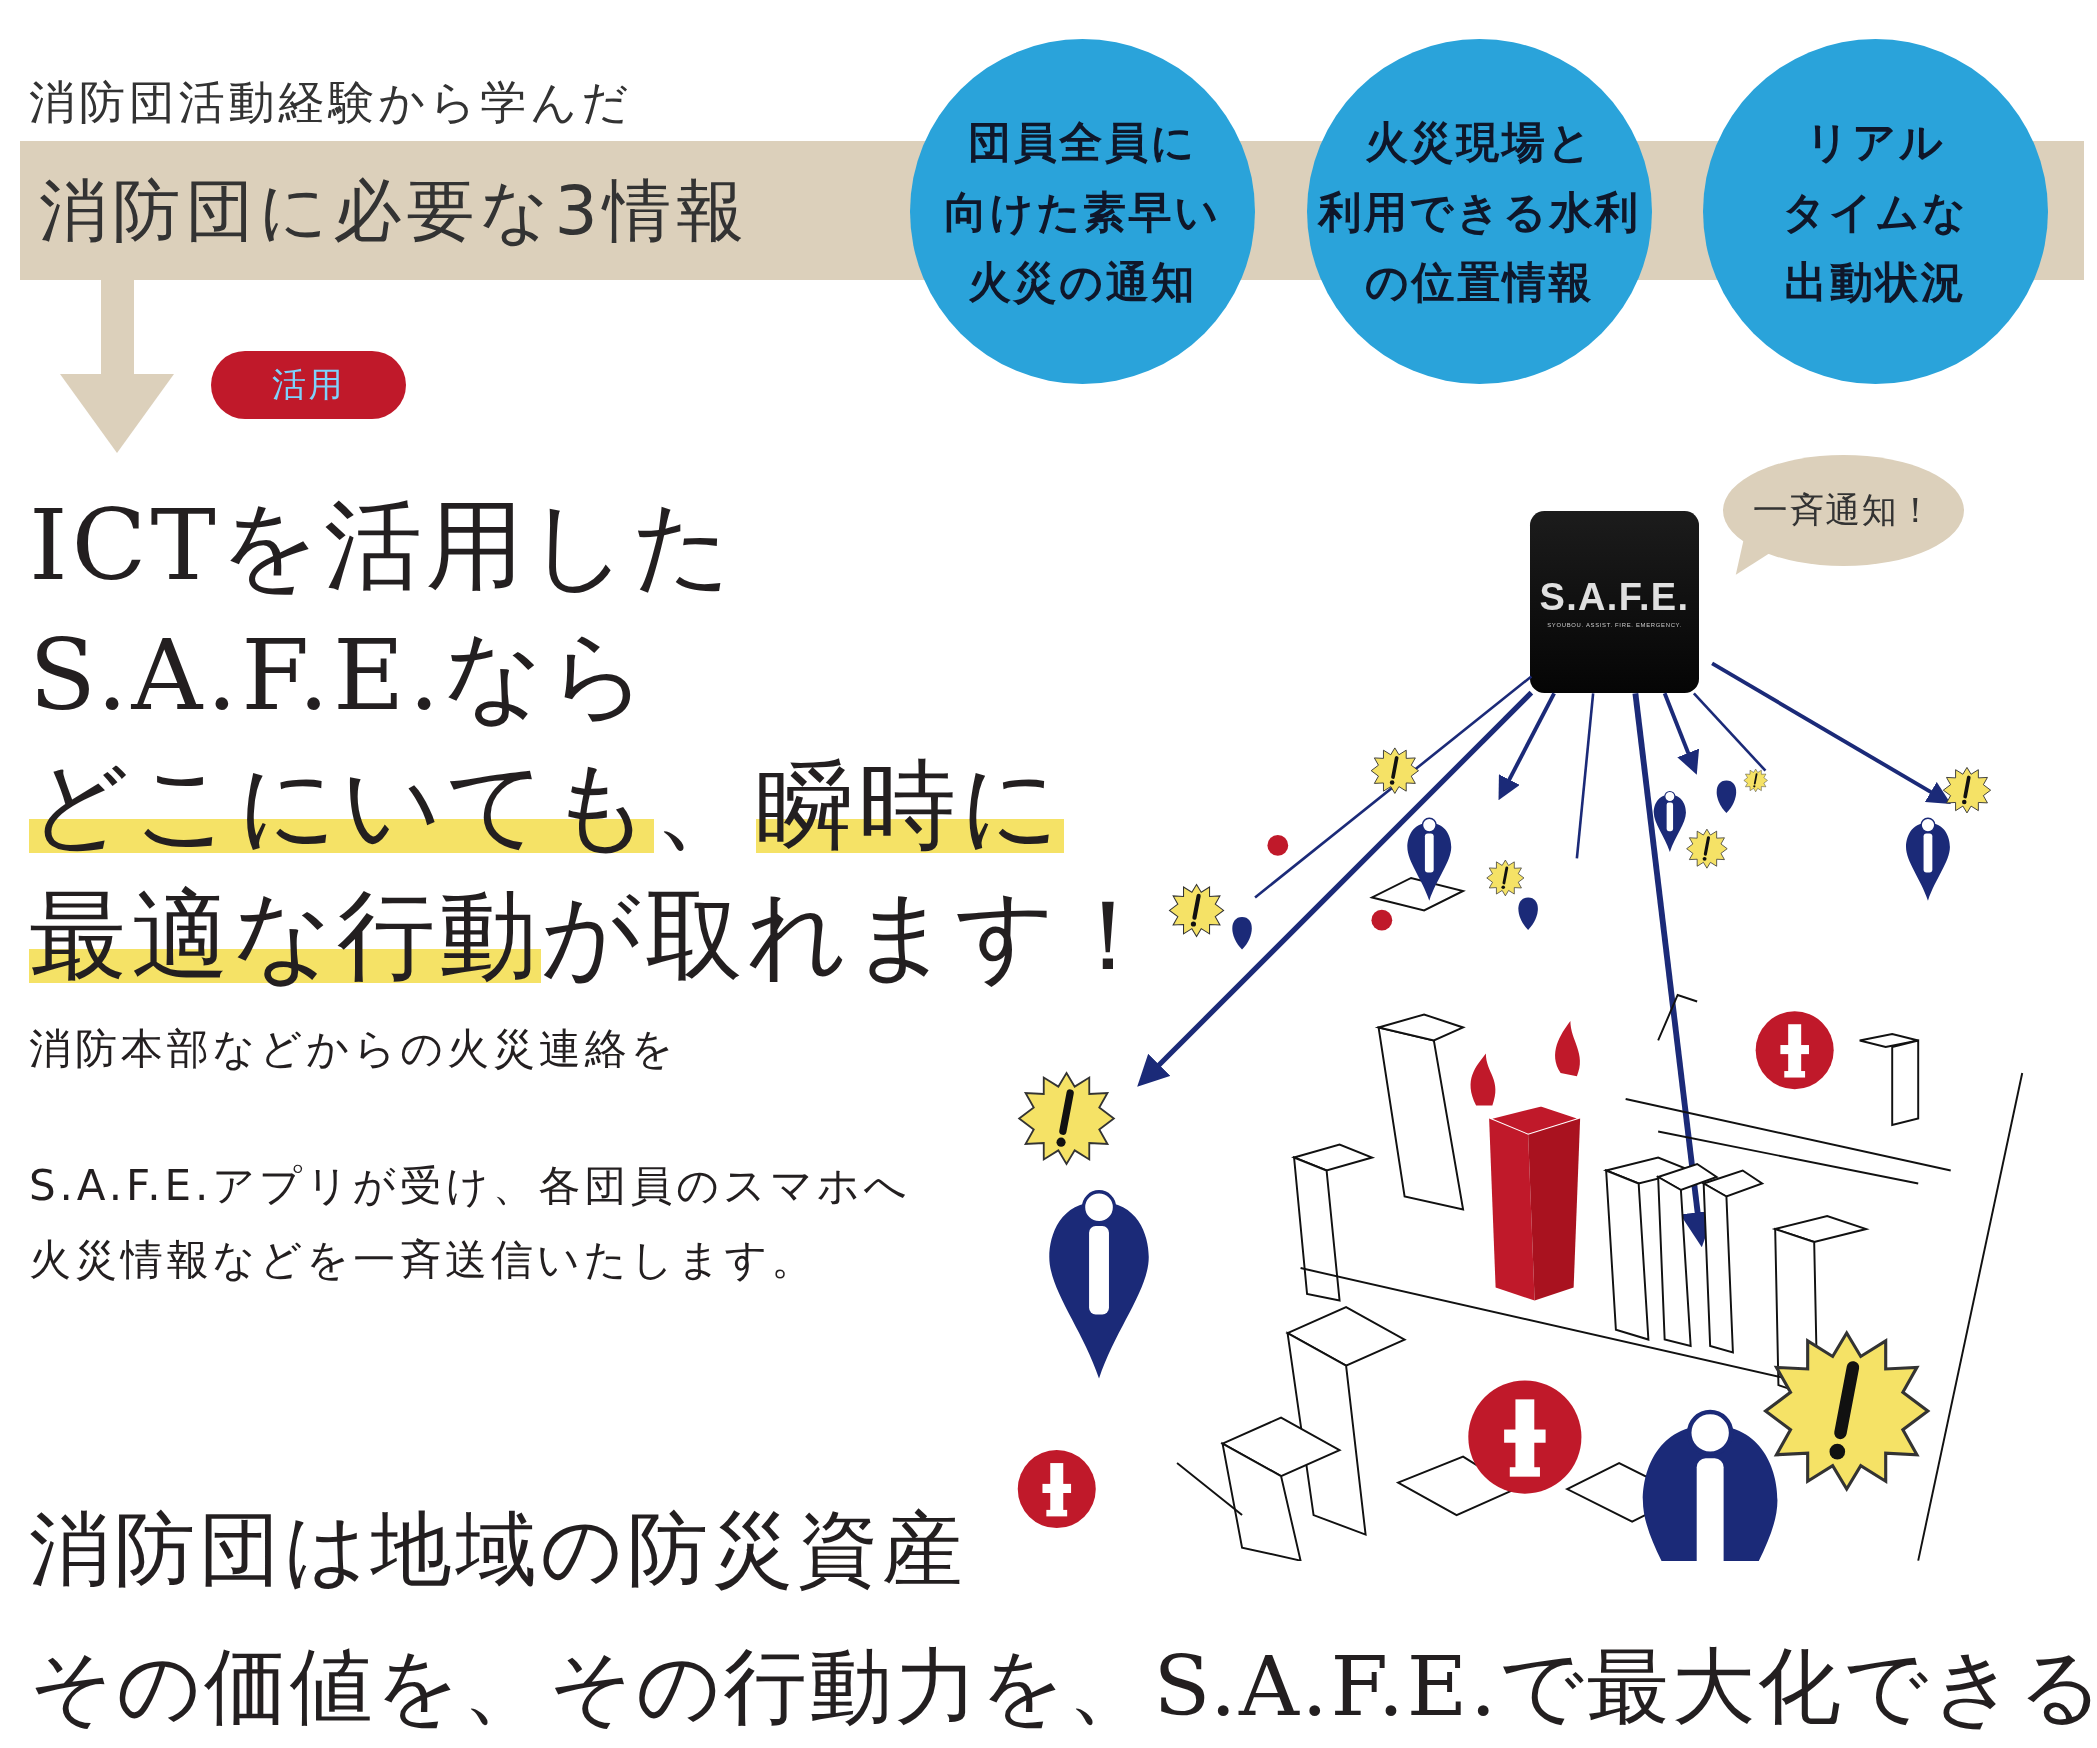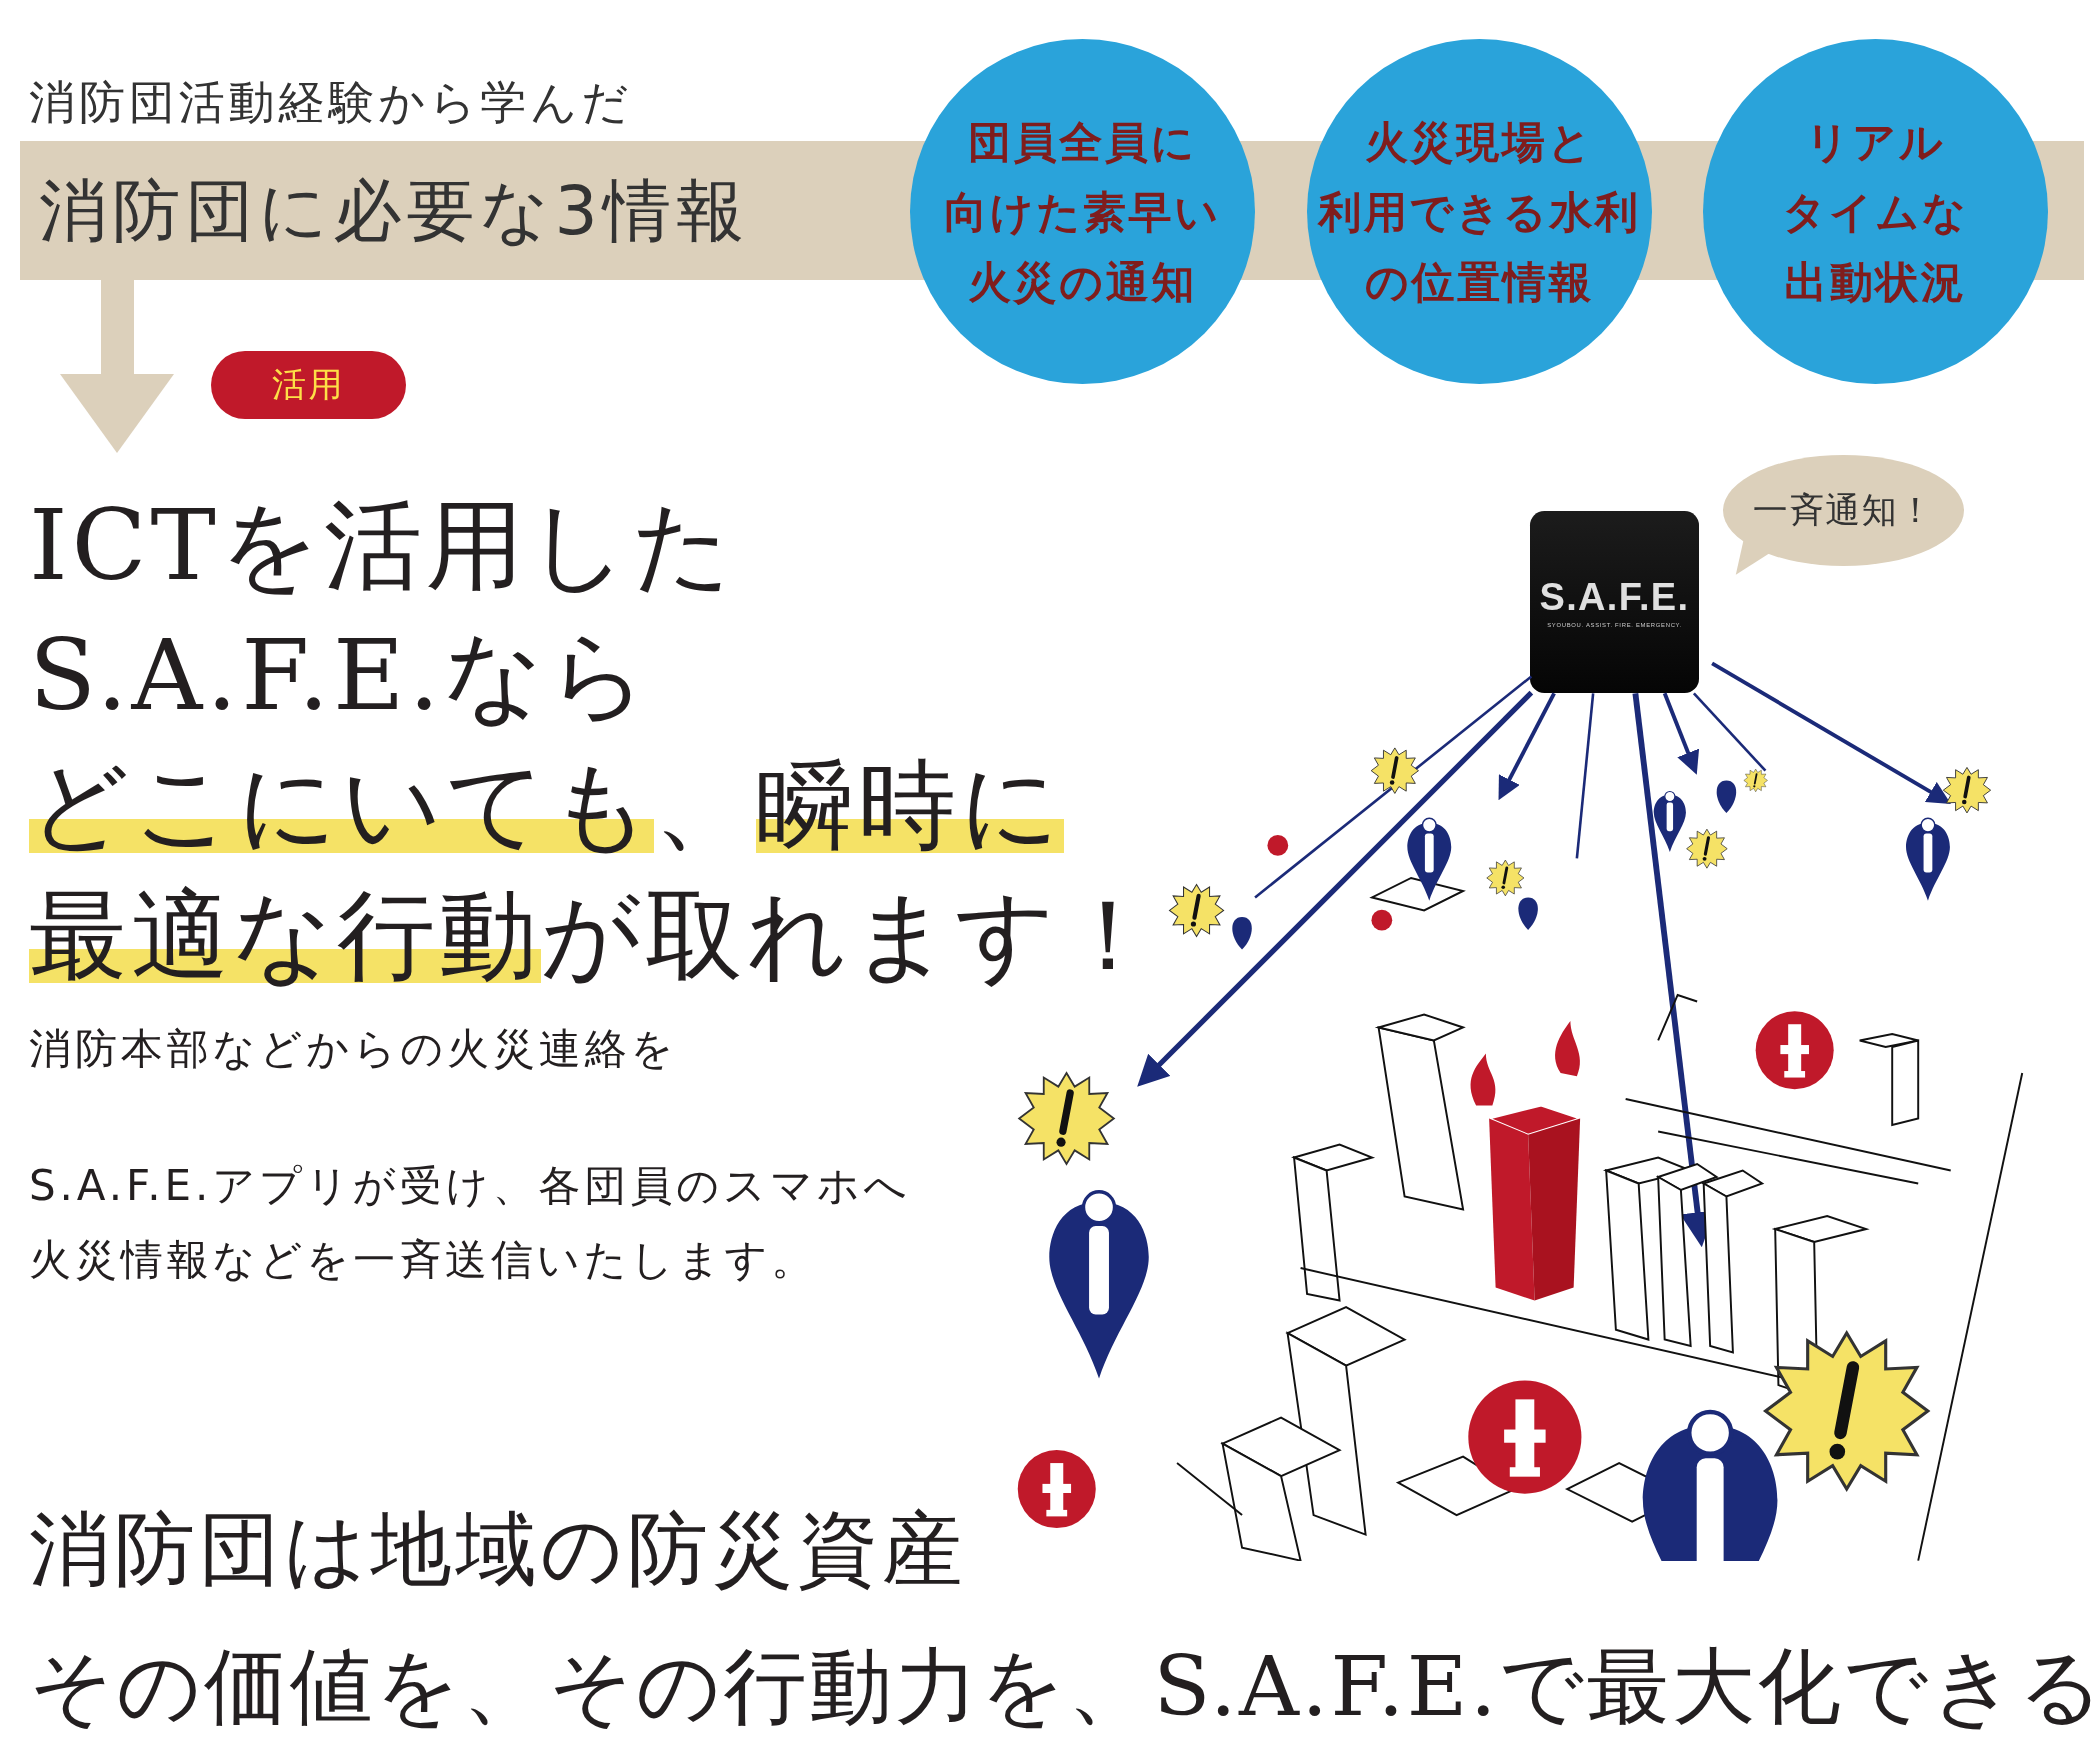--- a/index.html
+++ b/index.html
@@ -7,22 +7,22 @@
          font-family:"DejaVu Sans","Liberation Sans",sans-serif; color:#231f20; }
   .abs { position:absolute; }
   .subtitle { left:29px; top:72px; font-size:46px; letter-spacing:3.9px; color:#333; white-space:nowrap; }
   .band { left:20px; top:141px; width:2064px; height:139px; background:#dcd0bb; }
   .band-title { left:39px; top:166px; font-size:68px; letter-spacing:5.2px; color:#333; white-space:nowrap; }
   .arrow-stem { left:101px; top:280px; width:33px; height:98px; background:#dcd0bb; }
   .arrow-head { left:60px; top:374px; width:0; height:0;
                 border-left:57px solid transparent; border-right:57px solid transparent;
                 border-top:79px solid #dcd0bb; }
   .pill { left:211px; top:351px; width:195px; height:68px; border-radius:34px; background:#c0192a;
-          color:#fde047; font-size:34px; display:flex; align-items:center; justify-content:center; letter-spacing:2.6px; }
-  .circle { width:345px; height:345px; border-radius:50%; background:#2aa3da; color:#7f1d1d;
+          color:#7dd3fc; font-size:34px; display:flex; align-items:center; justify-content:center; letter-spacing:2.6px; }
+  .circle { width:345px; height:345px; border-radius:50%; background:#2aa3da; color:#0f172a;
             display:flex; flex-direction:column; align-items:center; justify-content:center;
             font-size:43px; line-height:70px; letter-spacing:2.6px; font-weight:bold; text-align:center; }
   .headline { left:29px; font-family:"DejaVu Serif","Liberation Serif",serif; font-size:98px;
               color:#231f20; white-space:nowrap; letter-spacing:3.9px; }
   .hl { background:linear-gradient(to bottom, transparent 62%, #f5e266 62%, #f5e266 92%, transparent 92%); }
   .body-text { left:29px; font-size:42px; letter-spacing:3.9px; color:#231f20; white-space:nowrap; }
   .bottom-title { left:29px; top:1496px; font-size:81px; letter-spacing:3.9px; white-space:nowrap; color:#231f20; }
   .bottom-line { left:29px; top:1632px; font-family:"DejaVu Serif","Liberation Serif",serif; font-size:83px;
                  letter-spacing:2.6px; white-space:nowrap; color:#231f20; }
   .safe-box { left:1530px; top:511px; width:169px; height:182px; border-radius:14.3px;

